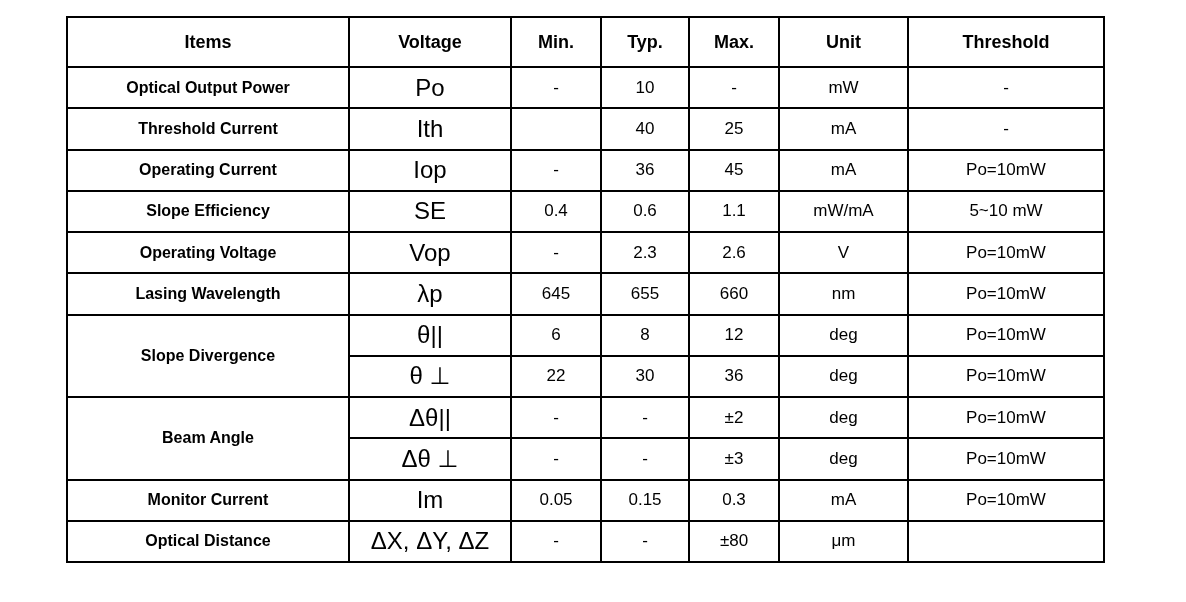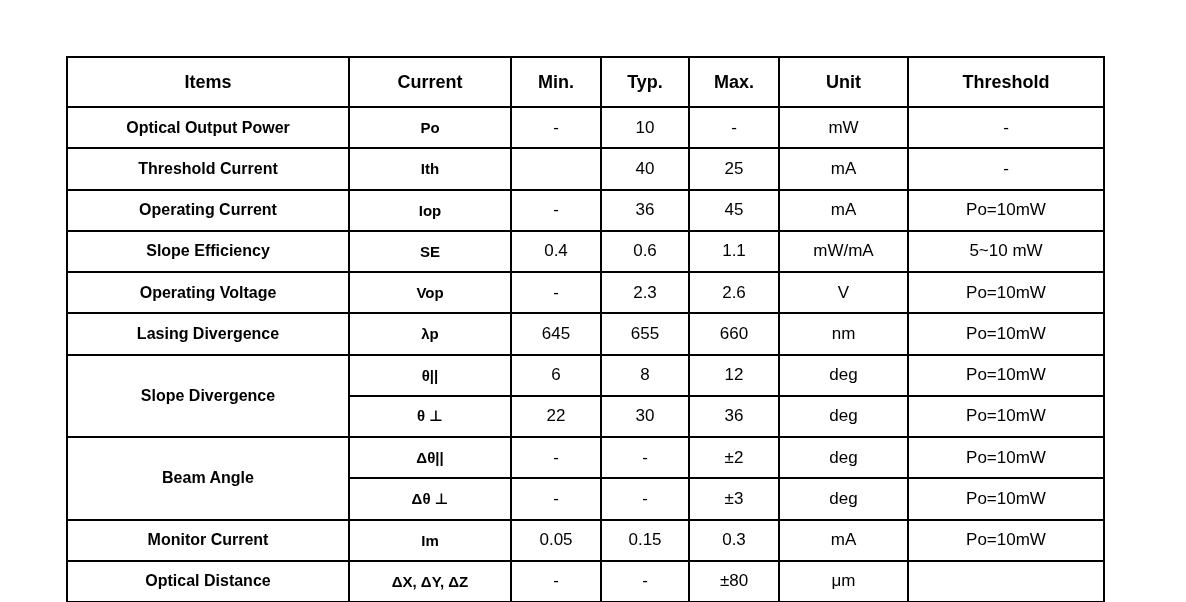--- a/index.html
+++ b/index.html
@@ -19,21 +19,20 @@
     position: absolute;
     left: 66px;
     top: 16px;
   }
   table.spec {
     border-collapse: collapse;
     table-layout: fixed;
     width: 1037px;
     height: 547px;
     background: #ffffff;
-    margin-top: 40px;
   }
   table.spec th,
   table.spec td {
     border: 2px solid #000000;
     text-align: center;
     vertical-align: middle;
     padding: 0 4px;
     overflow: hidden;
     white-space: nowrap;
   }
@@ -49,43 +48,43 @@
   }
   td.item {
     font-size: 16px;
     font-weight: bold;
   }
   td.val {
     font-size: 17px;
     font-weight: normal;
   }
   td.sym {
-    font-size: 15px;
-    font-weight: bold;
+    font-size: 24px;
+    font-weight: normal;
   }
 </style>
 </head>
 <body>
 
 <div class="page">
   <div class="table-wrap">
     <table class="spec">
       <colgroup>
         <col style="width:282px">
         <col style="width:162px">
         <col style="width:90px">
         <col style="width:88px">
         <col style="width:90px">
         <col style="width:129px">
         <col style="width:196px">
       </colgroup>
       <thead>
         <tr>
           <th class="hdr">Items</th>
-          <th class="hdr">Current</th>
+          <th class="hdr">Voltage</th>
           <th class="hdr">Min.</th>
           <th class="hdr">Typ.</th>
           <th class="hdr">Max.</th>
           <th class="hdr">Unit</th>
           <th class="hdr">Threshold</th>
         </tr>
       </thead>
       <tbody>
         <tr>
           <td class="item">Optical Output Power</td>
@@ -126,21 +125,21 @@
         <tr>
           <td class="item">Operating Voltage</td>
           <td class="sym">Vop</td>
           <td class="val">-</td>
           <td class="val">2.3</td>
           <td class="val">2.6</td>
           <td class="val">V</td>
           <td class="val">Po=10mW</td>
         </tr>
         <tr>
-          <td class="item">Lasing Divergence</td>
+          <td class="item">Lasing Wavelength</td>
           <td class="sym">λp</td>
           <td class="val">645</td>
           <td class="val">655</td>
           <td class="val">660</td>
           <td class="val">nm</td>
           <td class="val">Po=10mW</td>
         </tr>
         <tr>
           <td class="item" rowspan="2">Slope Divergence</td>
           <td class="sym">θ||</td>

